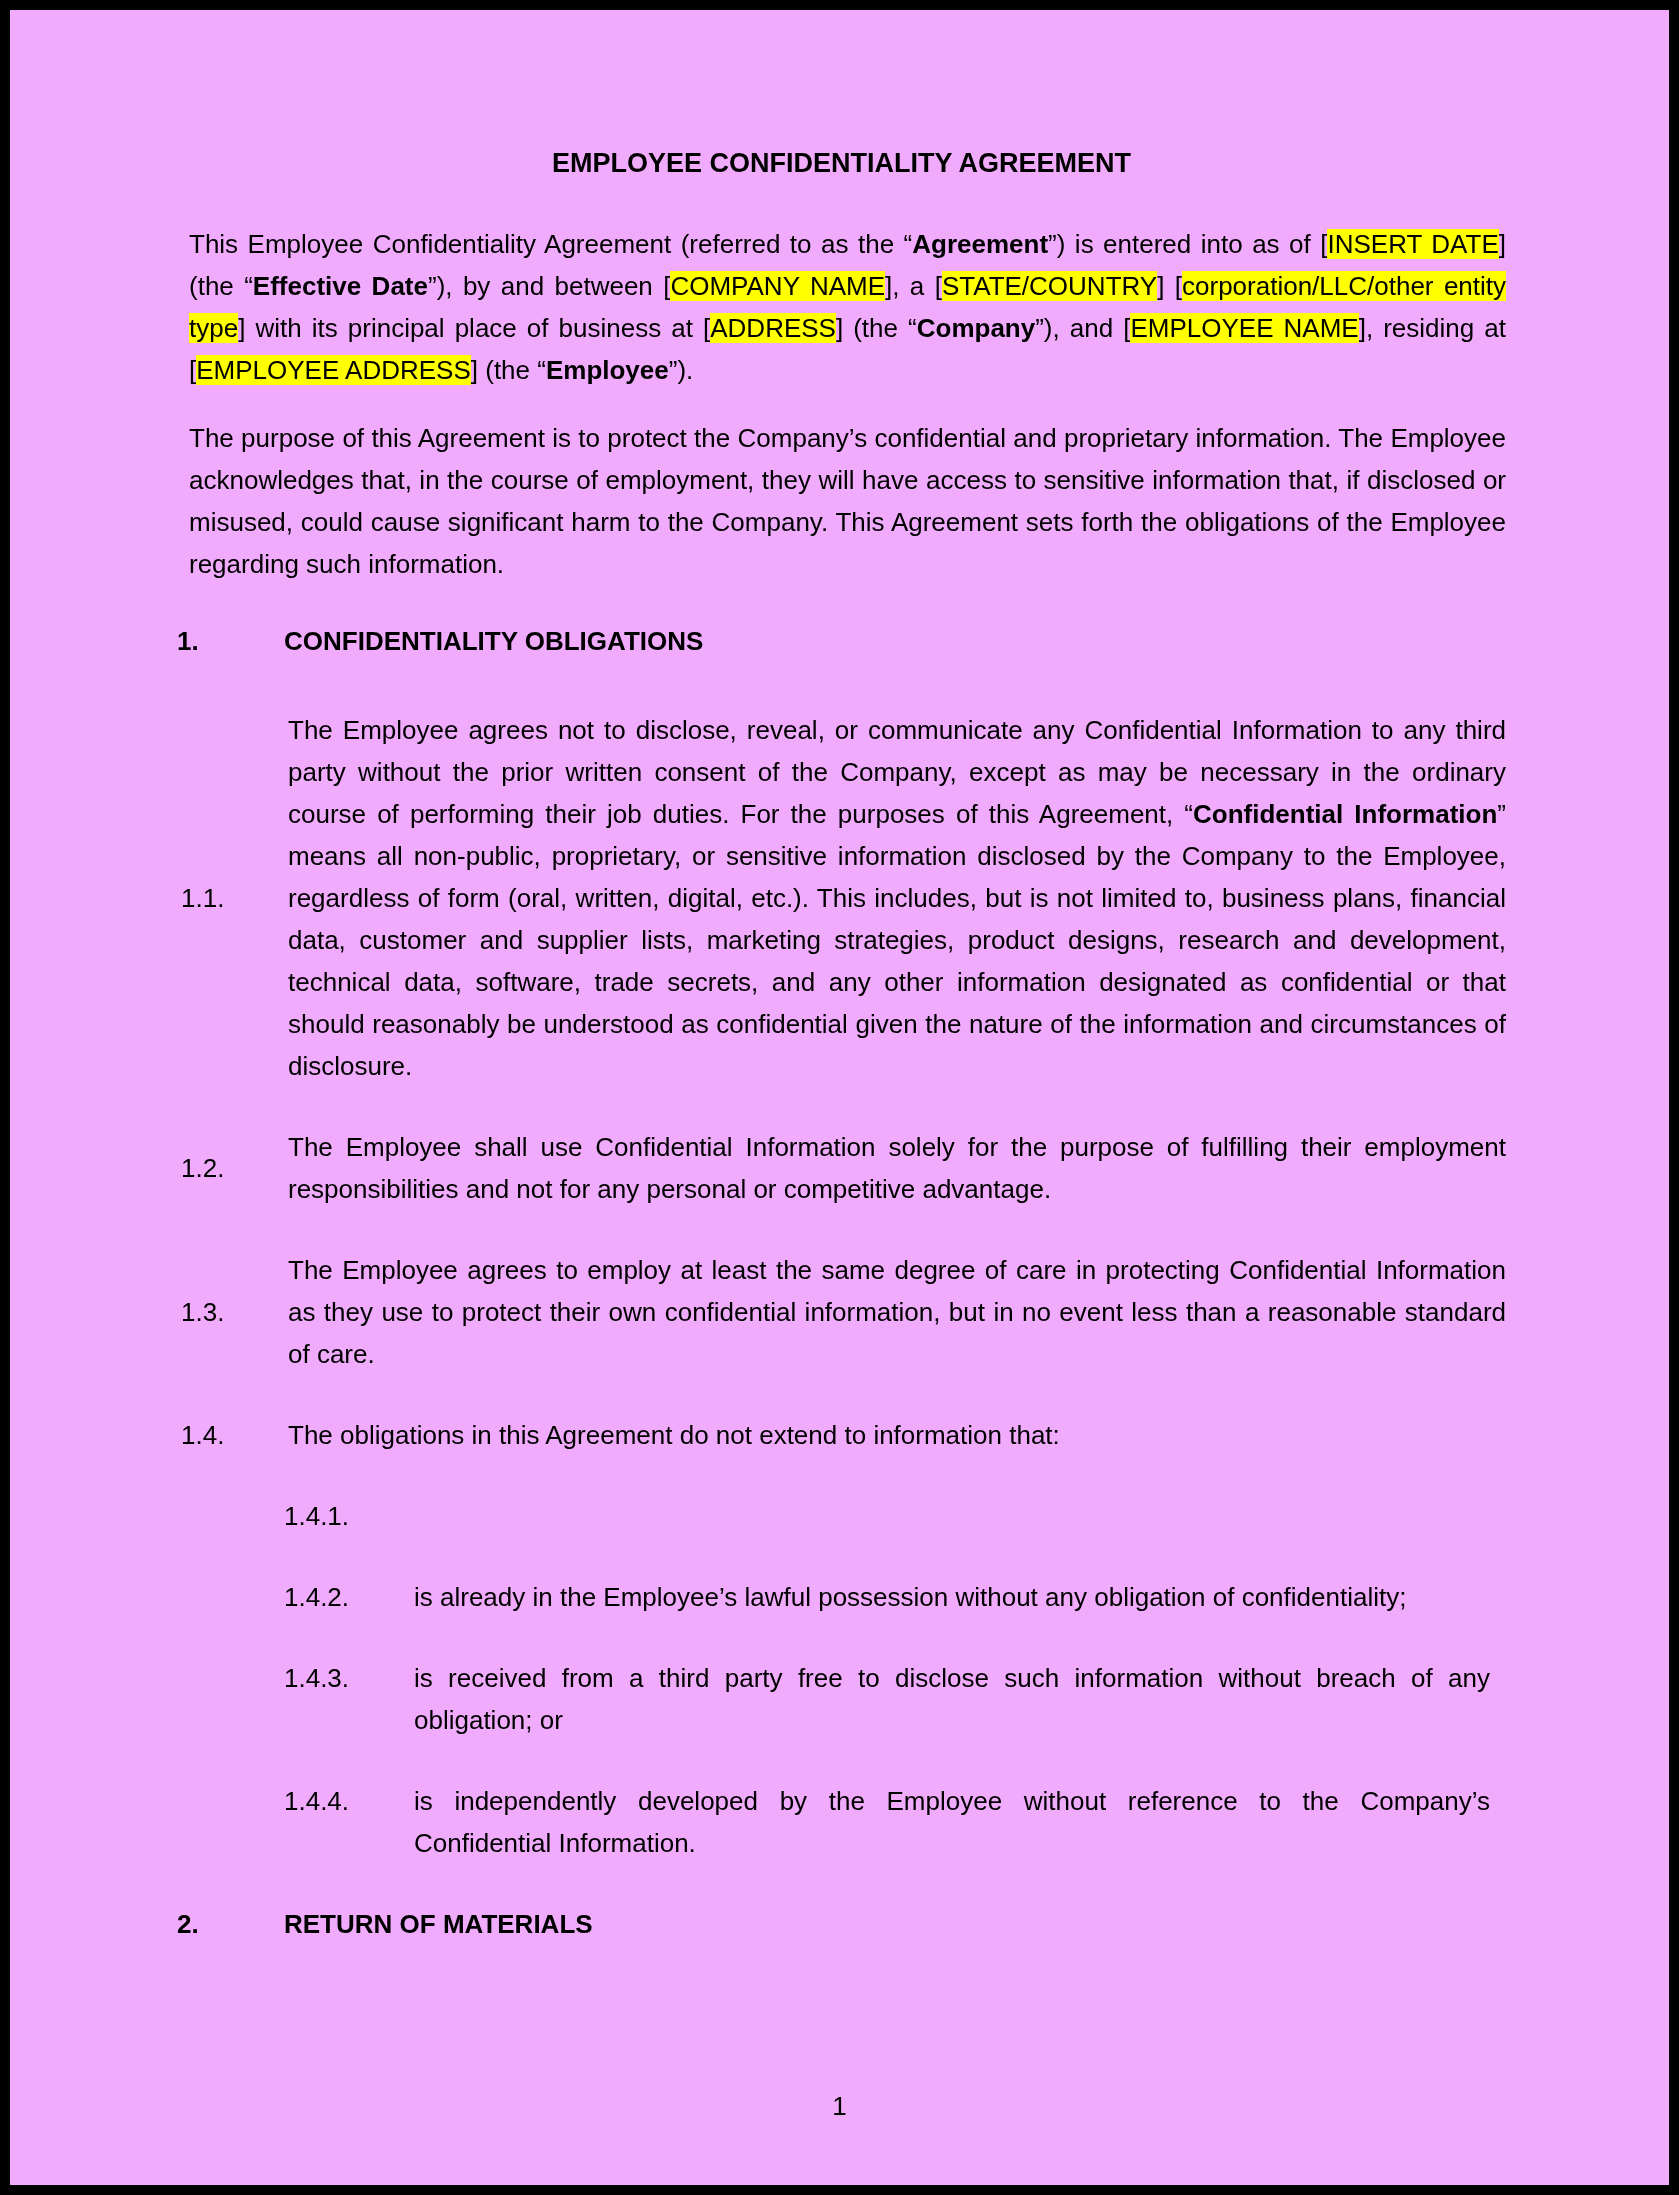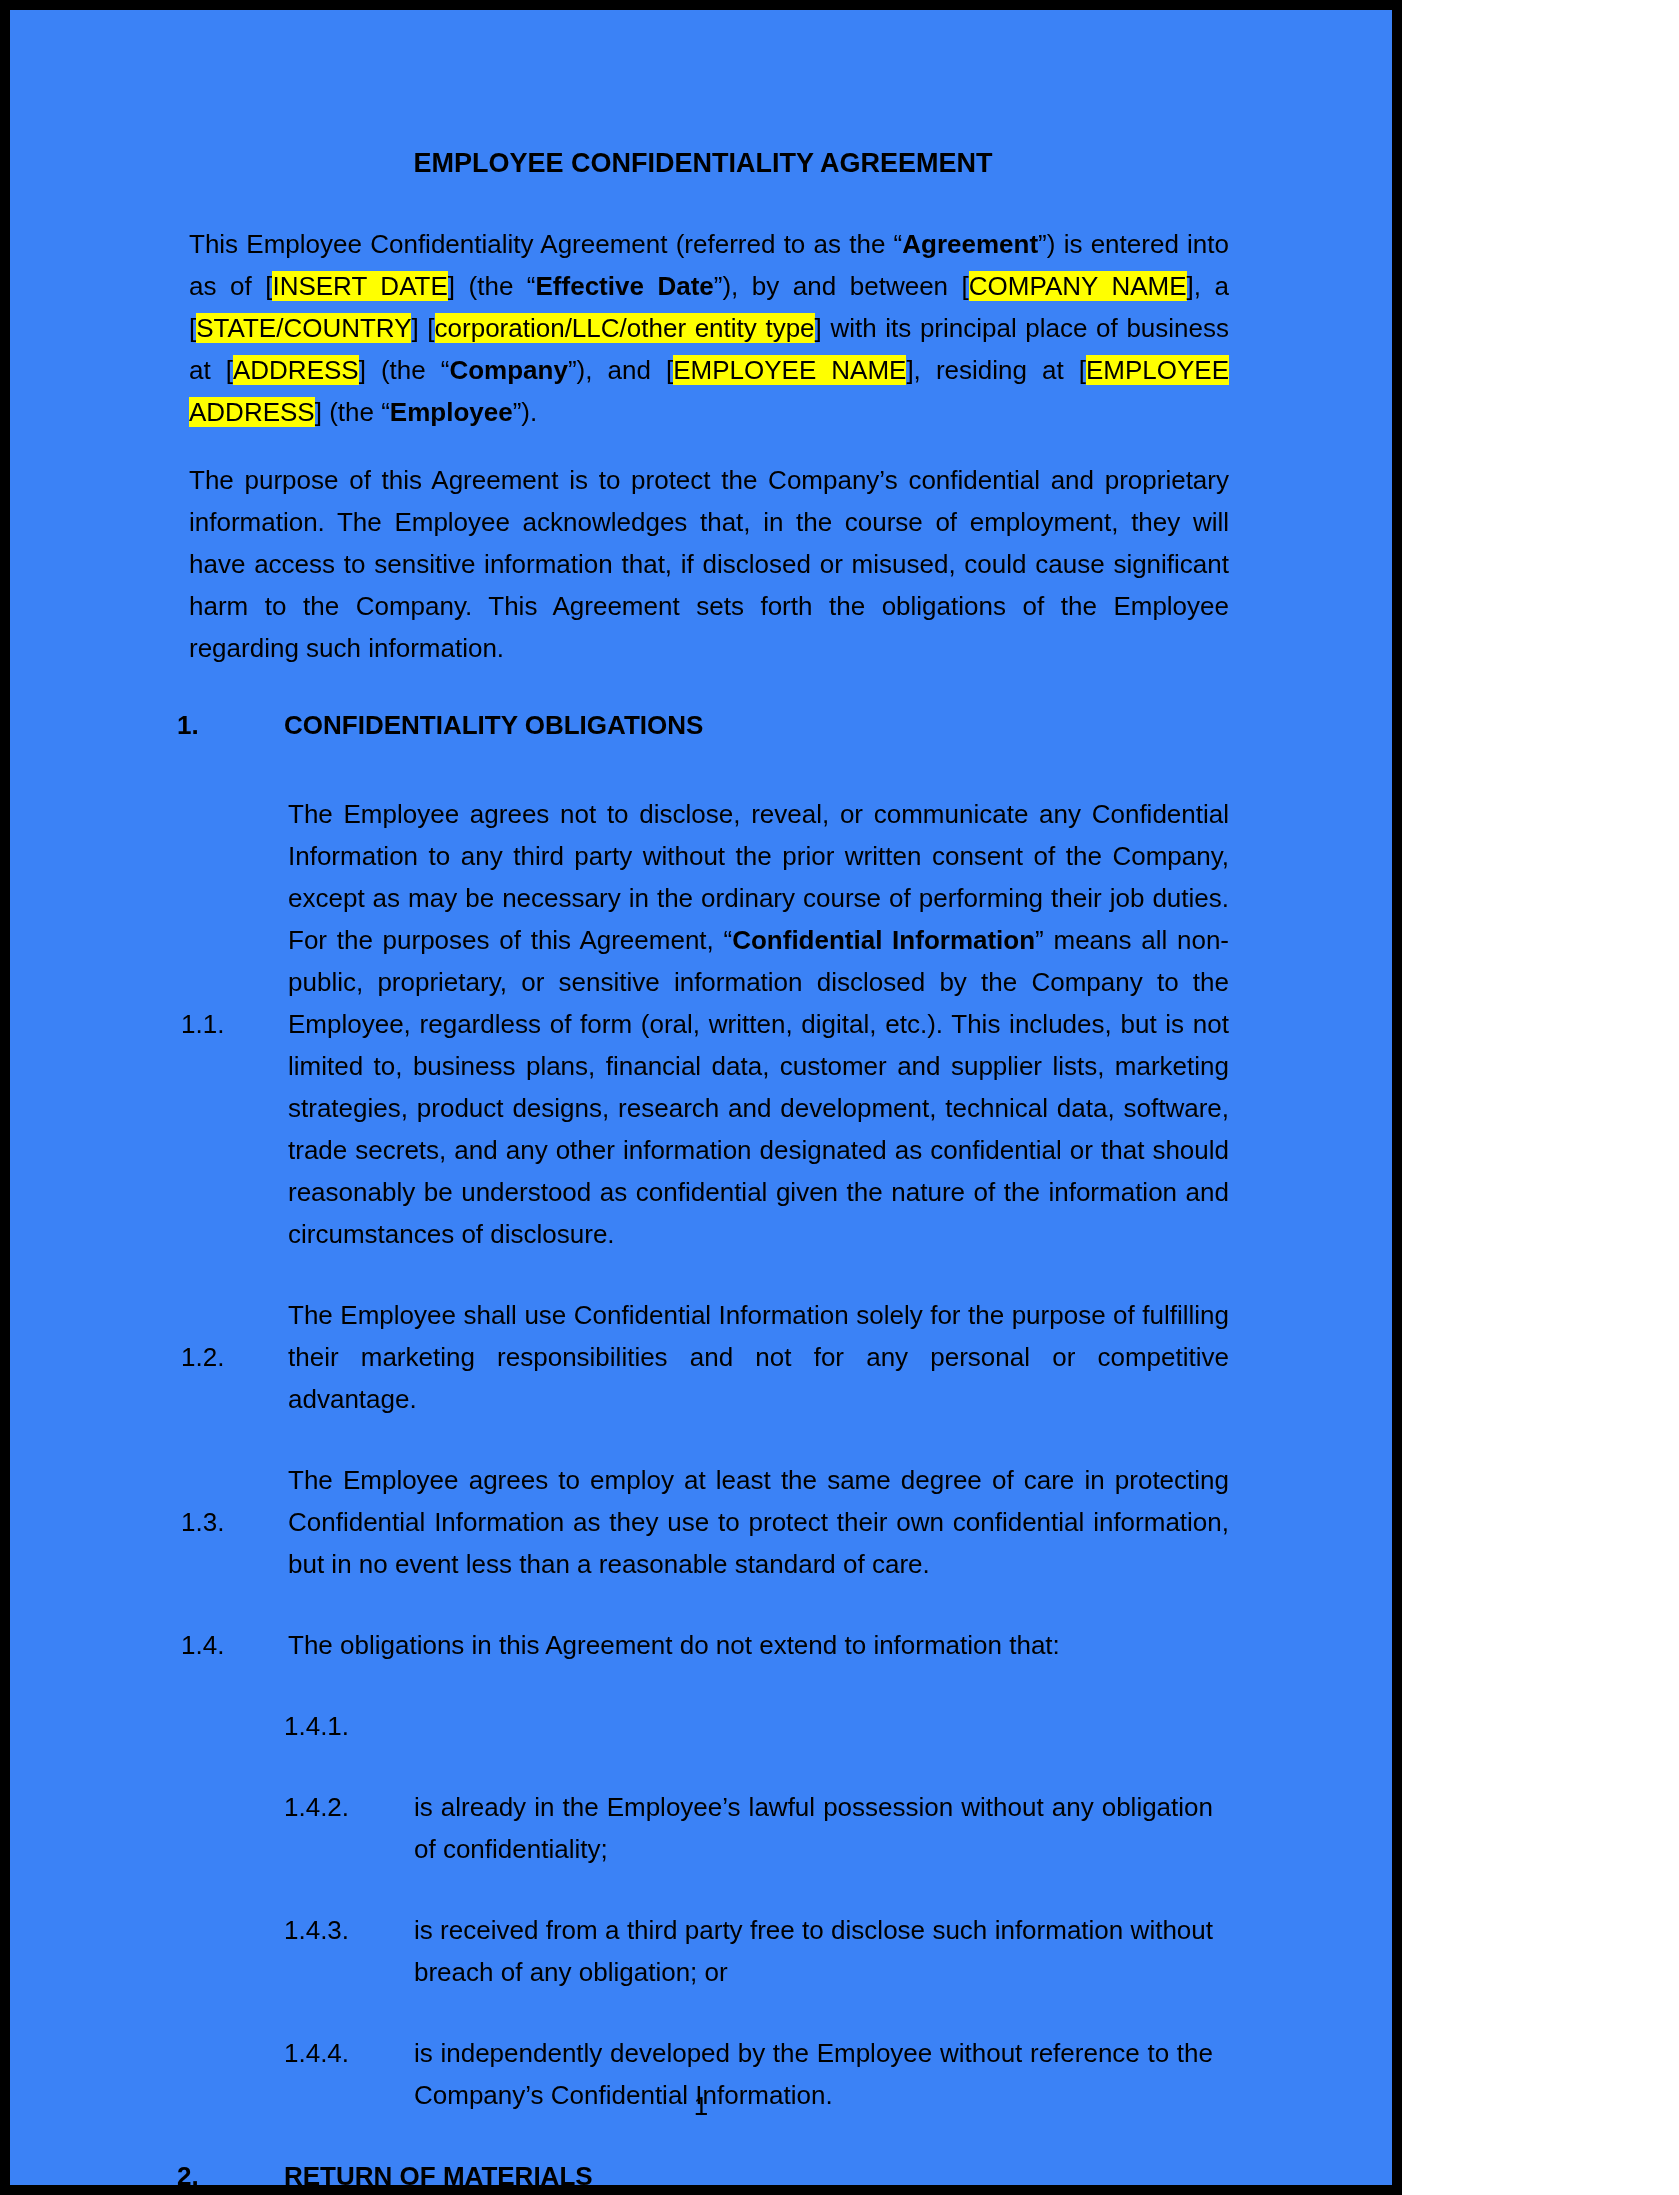--- a/index.html
+++ b/index.html
@@ -1,21 +1,21 @@
 <!DOCTYPE html>
 <html style="font-size:14px"><head>
 <meta charset="utf-8">
 <style>
   * { box-sizing: border-box; }
   html, body { margin: 0; padding: 0; background: #ffffff; }
   .frame {
-    width: 1402px;
+    width: 1679px;
     height: 2195px;
     border: 10.5px solid #000000;
-    background: #3b82f6;
+    background: #f0abfc;
     position: relative;
     font-family: "Liberation Sans", sans-serif;
     color: #000000;
     overflow: hidden;
   }
   .content { padding: 132px 163px 0 167px; }
   .title {
     text-align: center;
     font-weight: bold;
     font-size: 27px;
@@ -85,21 +85,21 @@
       <span class="head">CONFIDENTIALITY OBLIGATIONS</span>
     </div>
 
     <div class="clause">
       <span class="num">1.1.</span>
       <div class="body"><span>The Employee agrees not to disclose, reveal, or communicate any Confidential Information to any third party without the prior written consent of the Company, except as may be necessary in the ordinary course of performing their job duties. For the purposes of this Agreement, “</span><span class="b">Confidential Information</span><span>” means all non-public, proprietary, or sensitive information disclosed by the Company to the Employee, regardless of form (oral, written, digital, etc.). This includes, but is not limited to, business plans, financial data, customer and supplier lists, marketing strategies, product designs, research and development, technical data, software, trade secrets, and any other information designated as confidential or that should reasonably be understood as confidential given the nature of the information and circumstances of disclosure.</span></div>
     </div>
 
     <div class="clause">
       <span class="num">1.2.</span>
-      <div class="body"><span>The Employee shall use Confidential Information solely for the purpose of fulfilling their marketing responsibilities and not for any personal or competitive advantage.</span></div>
+      <div class="body"><span>The Employee shall use Confidential Information solely for the purpose of fulfilling their employment responsibilities and not for any personal or competitive advantage.</span></div>
     </div>
 
     <div class="clause">
       <span class="num">1.3.</span>
       <div class="body"><span>The Employee agrees to employ at least the same degree of care in protecting Confidential Information as they use to protect their own confidential information, but in no event less than a reasonable standard of care.</span></div>
     </div>
 
     <div class="clause">
       <span class="num">1.4.</span>
       <div class="body"><span>The obligations in this Agreement do not extend to information that:</span></div>

